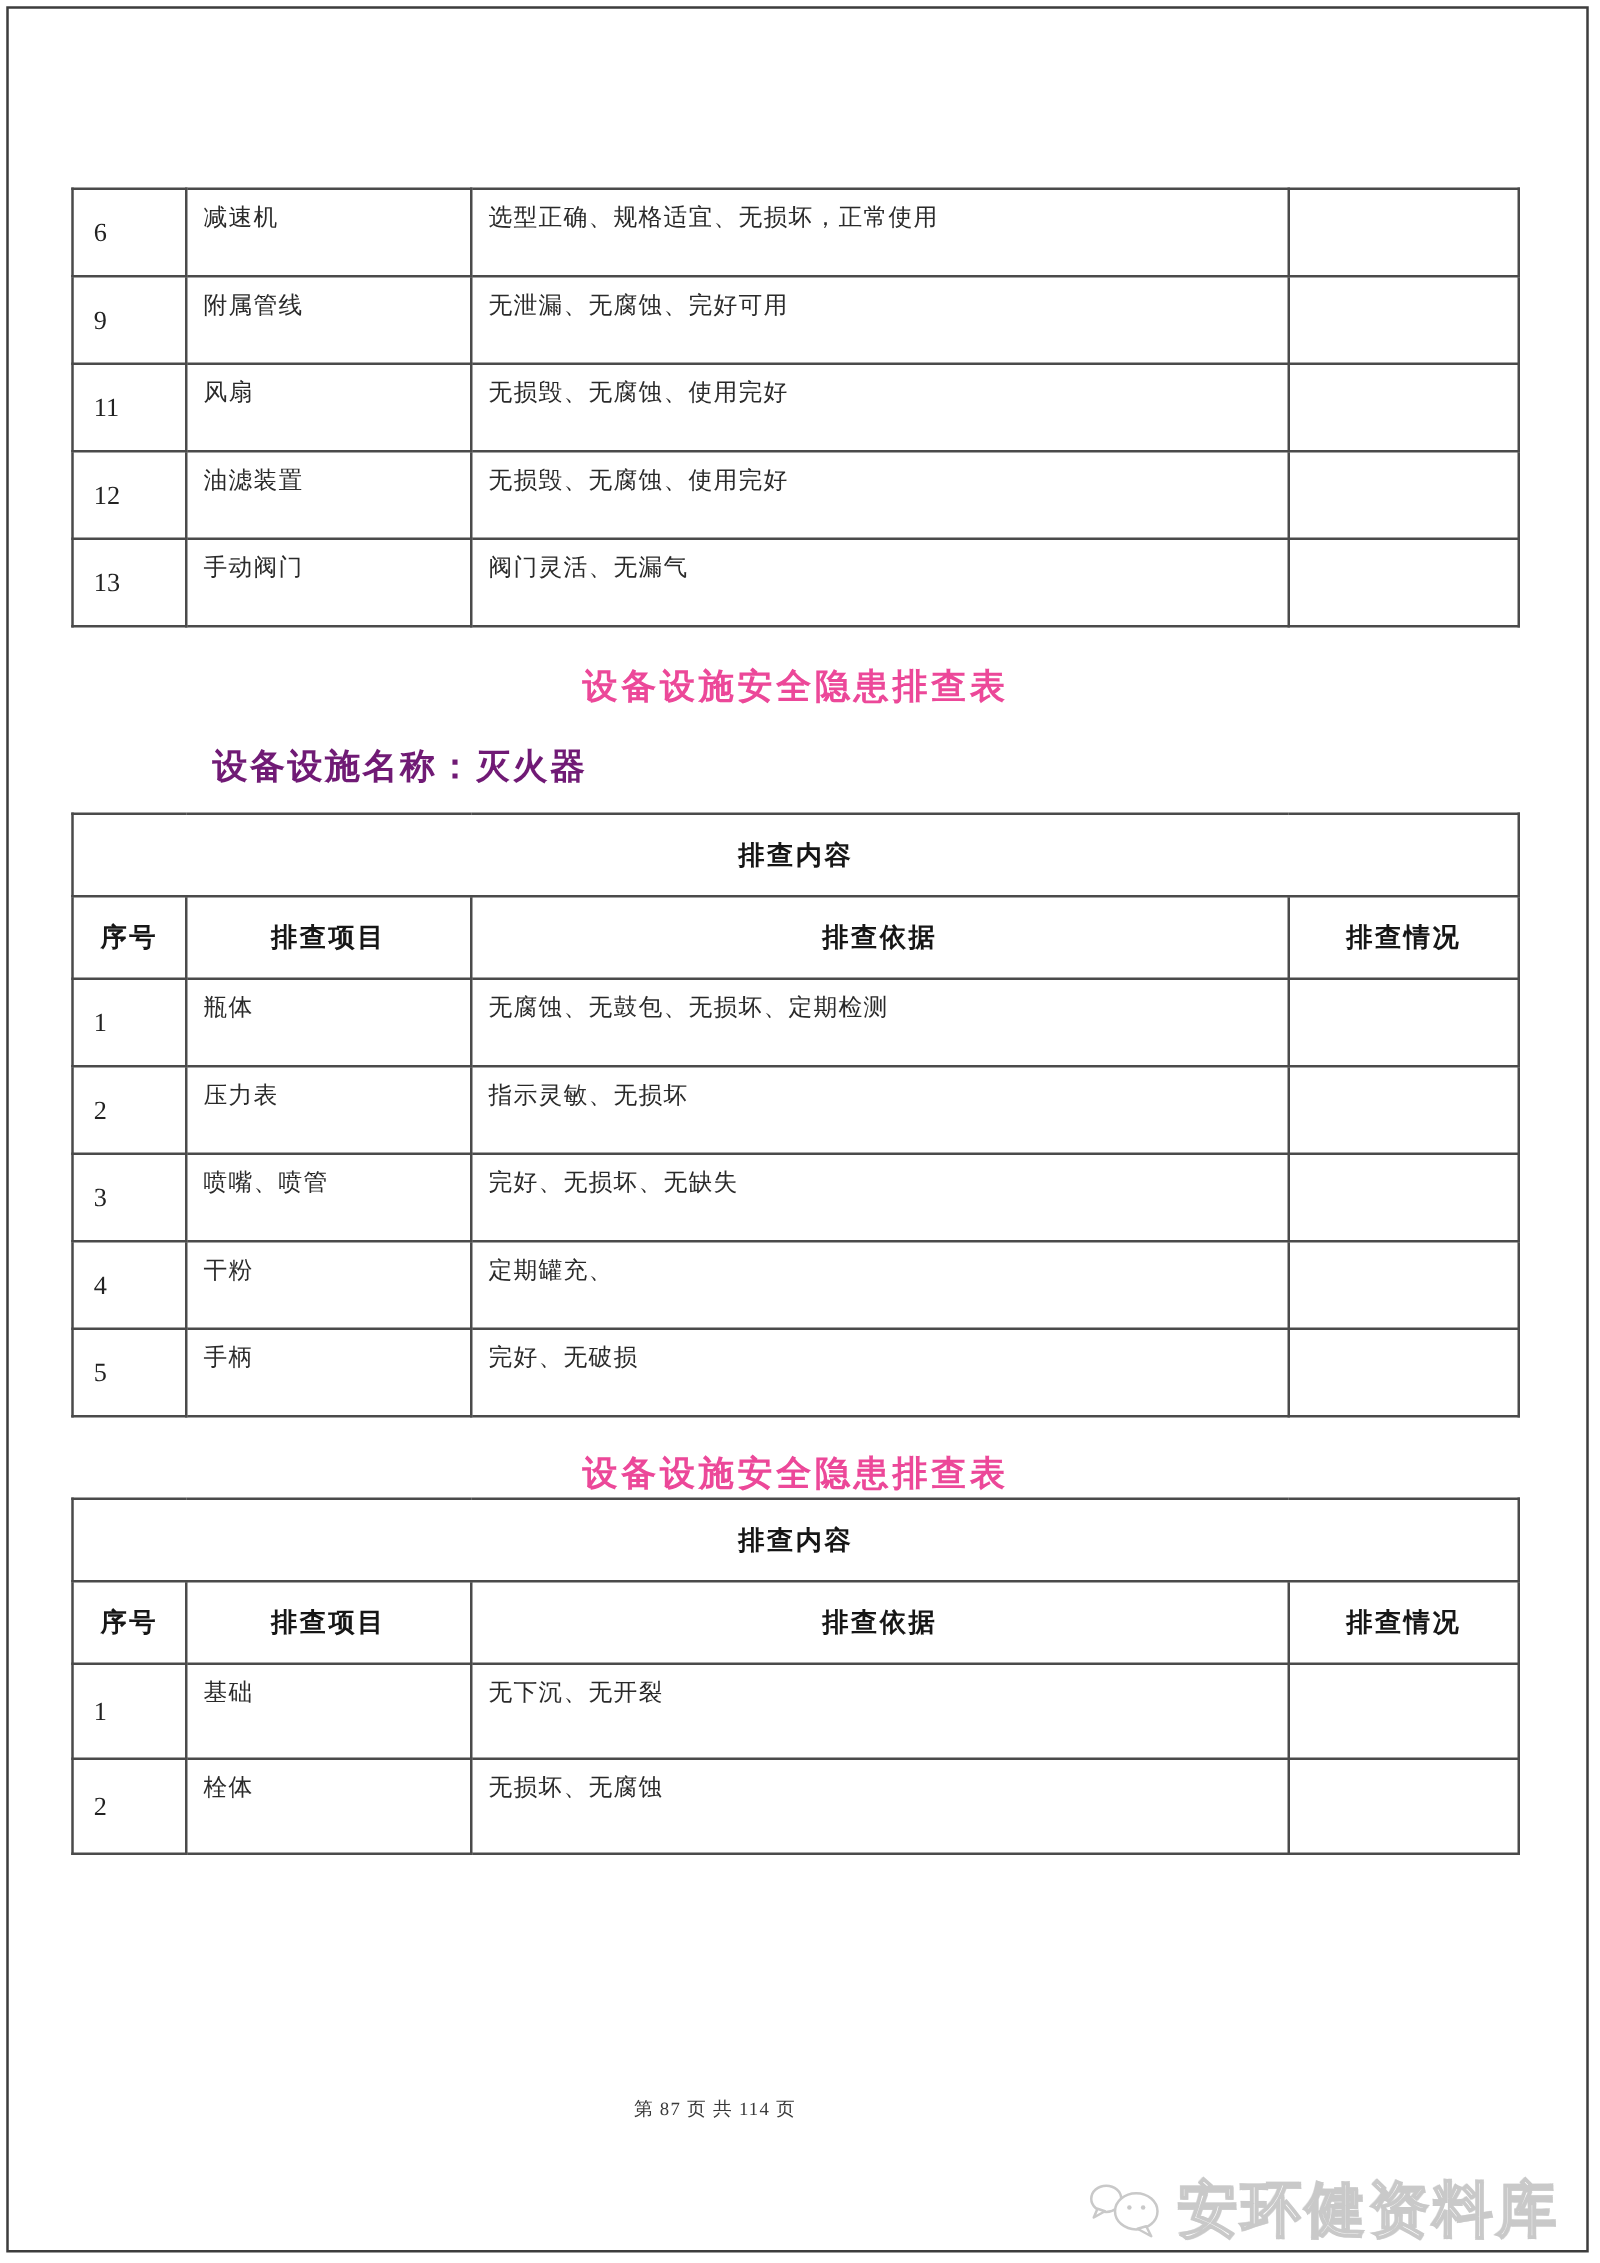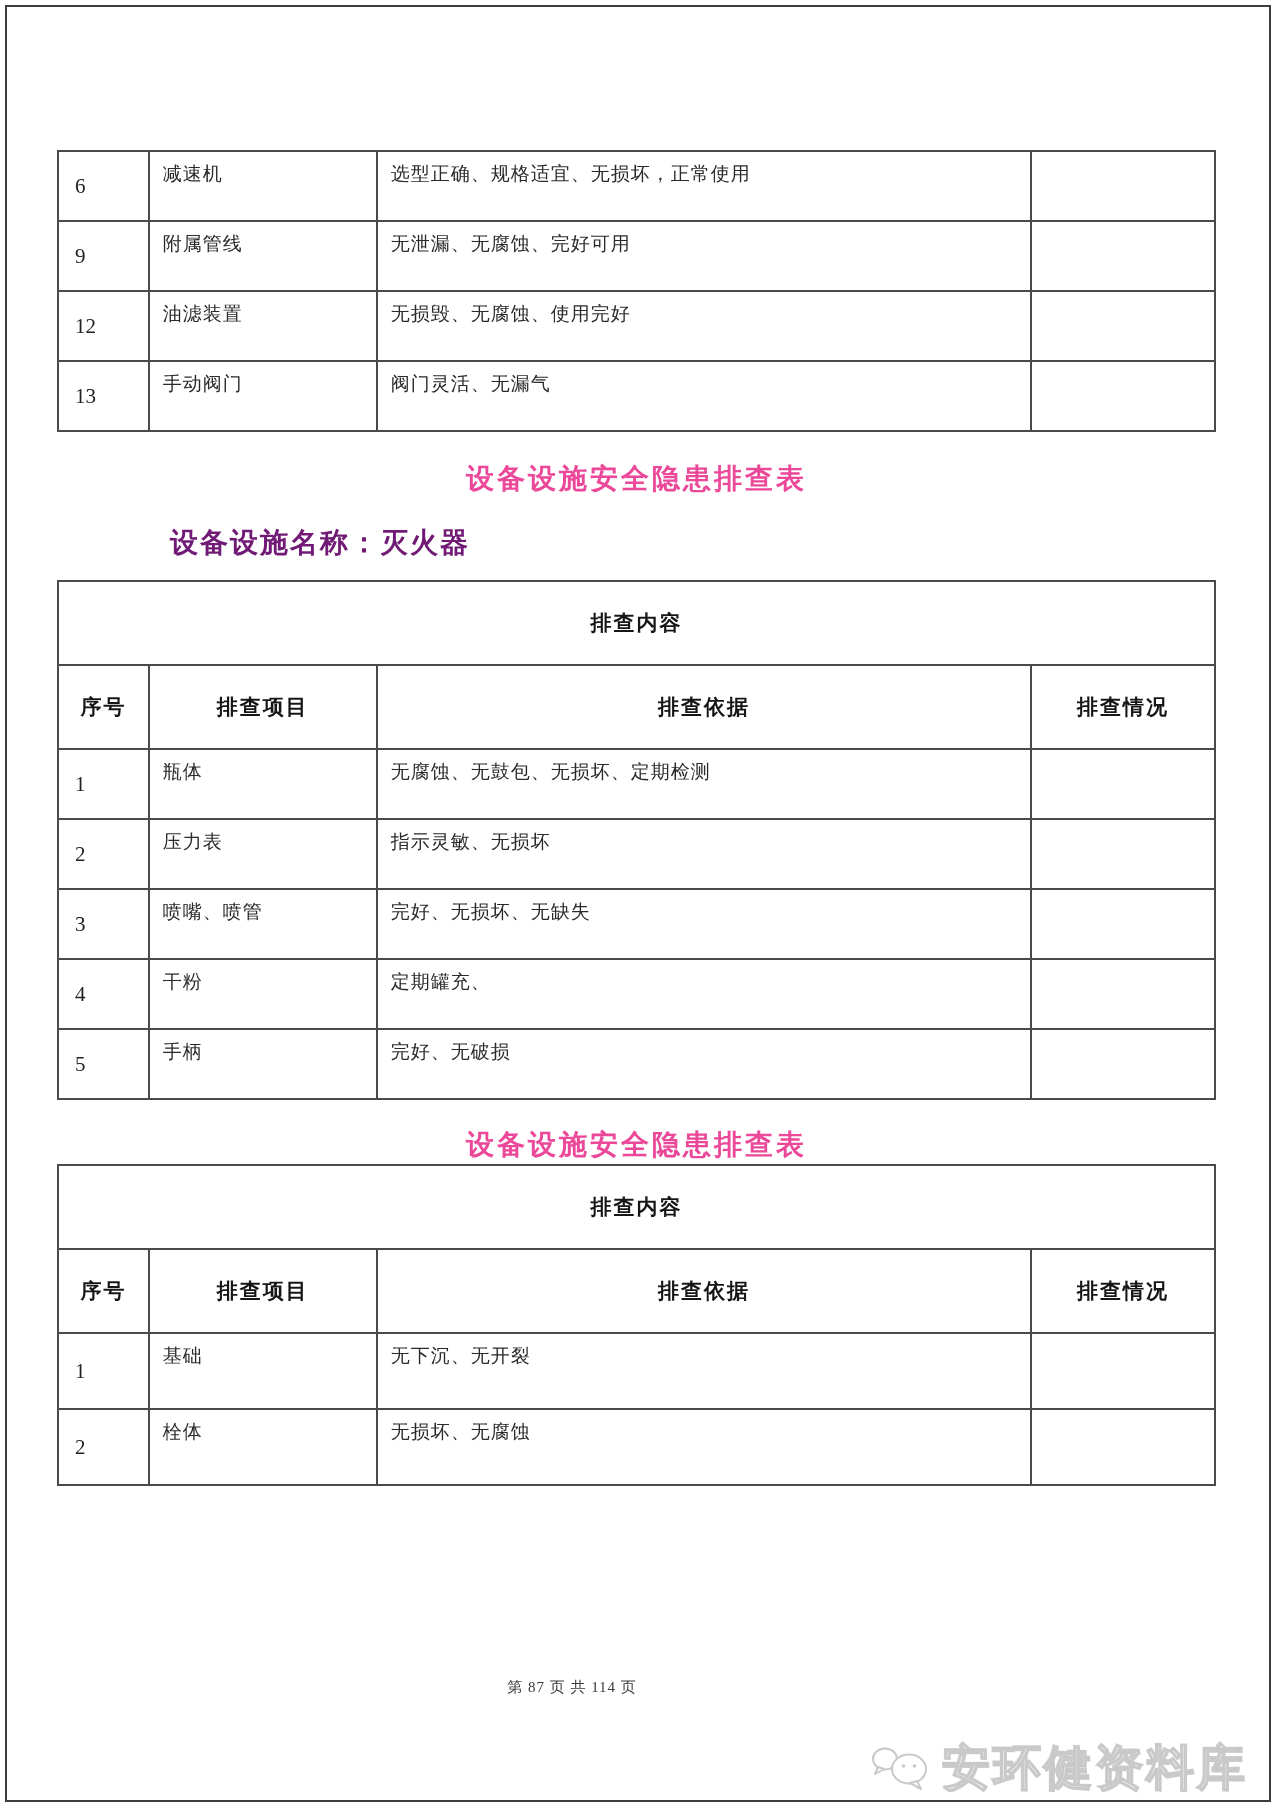--- a/index.html
+++ b/index.html
@@ -39,21 +39,21 @@
     font-family:"Liberation Sans", sans-serif; font-weight:bold;
     font-size:28px; text-align:center; letter-spacing:3px;
     margin:28px 0 0 0; color:#ec4899;
   }
   .equip-name {
     font-family:"Liberation Sans", sans-serif; font-weight:bold;
     font-size:28px; margin:26px 0 18px 113px; letter-spacing:2px;
     color:#701a75;
   }
   .sec-table { margin-top:0; }
-  .sec-table tr.hdr { height:84px; }
+  .sec-table tr.hdr { height:66px; }
   .sec-table tr.row { height:70px; }
   .sec-table.t-last tr.row { height:76px; }
   .hdr td {
     font-family:"Liberation Sans", sans-serif; font-weight:bold;
     font-size:21px; text-align:center; vertical-align:middle;
     color:#161616; letter-spacing:2px;
   }
   .sec2-gap { margin-top:26px; }
 
   .page-footer {
@@ -97,20 +97,26 @@
         </tr>
 
         <tr>
           <td class="cell-no">9</td>
           <td class="cell-item">附属管线</td>
           <td class="cell-basis">无泄漏、无腐蚀、完好可用</td>
           <td class="cell-status"></td>
         </tr>
 
 
+        <tr>
+          <td class="cell-no">11</td>
+          <td class="cell-item">风扇</td>
+          <td class="cell-basis">无损毁、无腐蚀、使用完好</td>
+          <td class="cell-status"></td>
+        </tr>
 
         <tr>
           <td class="cell-no">12</td>
           <td class="cell-item">油滤装置</td>
           <td class="cell-basis">无损毁、无腐蚀、使用完好</td>
           <td class="cell-status"></td>
         </tr>
 
         <tr>
           <td class="cell-no">13</td>

